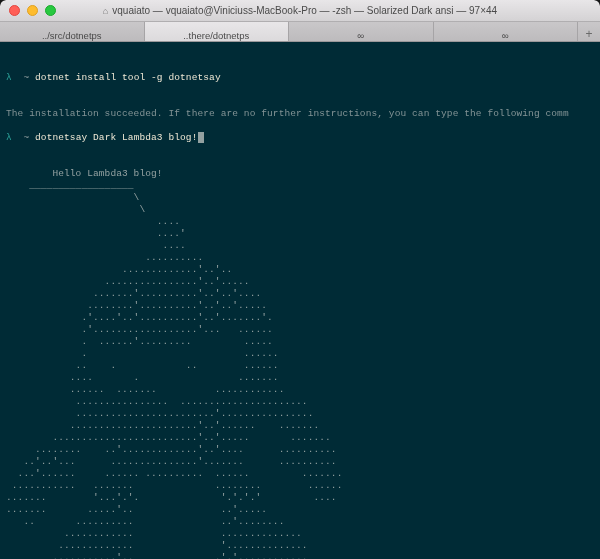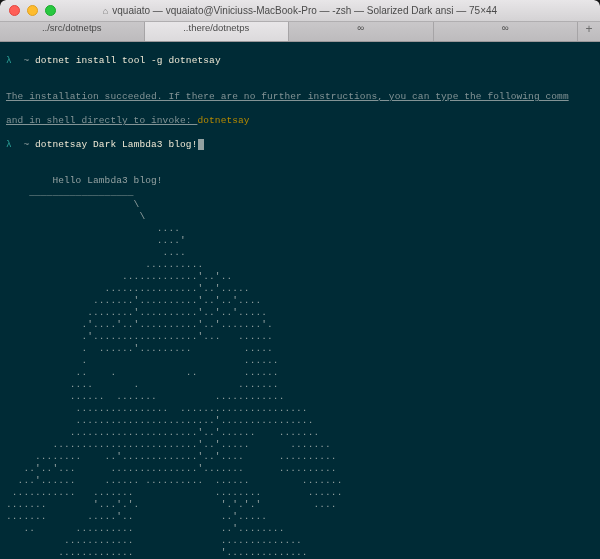--- a/index.html
+++ b/index.html
@@ -37,67 +37,67 @@
       height: 20px;
       background: linear-gradient(to bottom, #c9c7c9, #bdbbbd);
       border-bottom: 1px solid #9a989a;
       display: flex;
       align-items: stretch;
       font-family: -apple-system, "Helvetica Neue", sans-serif;
       font-size: 9.5px;
       color: #4a4a4a;
     }
     .tab {
-      flex: 1; display: flex; align-items: flex-start; justify-content: center;
+      flex: 1; display: flex; align-items: flex-end; justify-content: center;
       border-right: 1px solid #a6a4a6; min-width: 0;
       white-space: nowrap; overflow: hidden; text-overflow: ellipsis;
       padding: 0 0;
     }
     .tab.active {
       background: linear-gradient(to bottom, #e8e6e8, #dcdadc);
     }
     .tab.new {
       flex: 0 0 22px; font-size: 12px; color: #6a6a6a;
       border-right: none;
     }
     .terminal {
       background: #002b36;
       height: calc(559px - 22px - 20px);
-      padding: 1px 6px;
+      padding: 18px 6px;
       font-size: 9.5px;
       line-height: 12px;
       letter-spacing: 0.1px;
       color: #93a1a1;
       overflow: hidden;
       white-space: pre;
     }
     .line { white-space: pre; }
     .lambda { color: #2aa198; }
     .prompt-arrow { color: #93a1a1; }
     .cmd { color: #eee8d5; }
-    .msg { color: #839496; text-decoration: underline; }
+    .msg { color: #839496; }
     .highlight { color: #b58900; }
     .cursor {
       display: inline-block; width: 6px; height: 11px;
       background: #93a1a1; vertical-align: text-bottom; margin-left: 1px;
     }
     .ascii { color: #93a1a1; white-space: pre; }
   </style>
 </head>
 <body>
 
 <div class="titlebar">
   <div class="traffic">
     <div class="dot red"></div>
     <div class="dot yellow"></div>
     <div class="dot green"></div>
   </div>
   <div class="title-center">
     <span class="home-icon">⌂</span>
-    <span>vquaiato — vquaiato@Viniciuss-MacBook-Pro — -zsh — Solarized Dark ansi — 75×44</span>
+    <span>vquaiato — vquaiato@Viniciuss-MacBook-Pro — -zsh — Solarized Dark ansi — 97×44</span>
   </div>
 </div>
 
 <div class="tabbar">
   <div class="tab">
       <span>../src/dotnetps</span>
     </div>
   <div class="tab active">
       <span>..there/dotnetps</span>
     </div>
@@ -107,21 +107,20 @@
   <div class="tab">
       <span>∞</span>
     </div>
   <div class="tab new">+</div>
 </div>
 
 <div class="terminal">
 <div class="line"><span class="lambda">λ</span>  <span class="prompt-arrow">~</span> <span class="cmd">dotnet install tool -g dotnetsay</span></div>
 <div class="line"></div>
 <div class="line msg">The installation succeeded. If there are no further instructions, you can type the following comm</div>
-<div class="line"><span class="msg">and in shell directly to invoke: </span><span class="highlight">dotnetsay</span></div>
 <div class="line"><span class="lambda">λ</span>  <span class="prompt-arrow">~</span> <span class="cmd">dotnetsay Dark Lambda3 blog!</span><span class="cursor"></span></div>
 <div class="ascii">
         Hello Lambda3 blog!
     __________________
                       \
                        \
                           ....
                           ....'
                            ....
                         ..........

